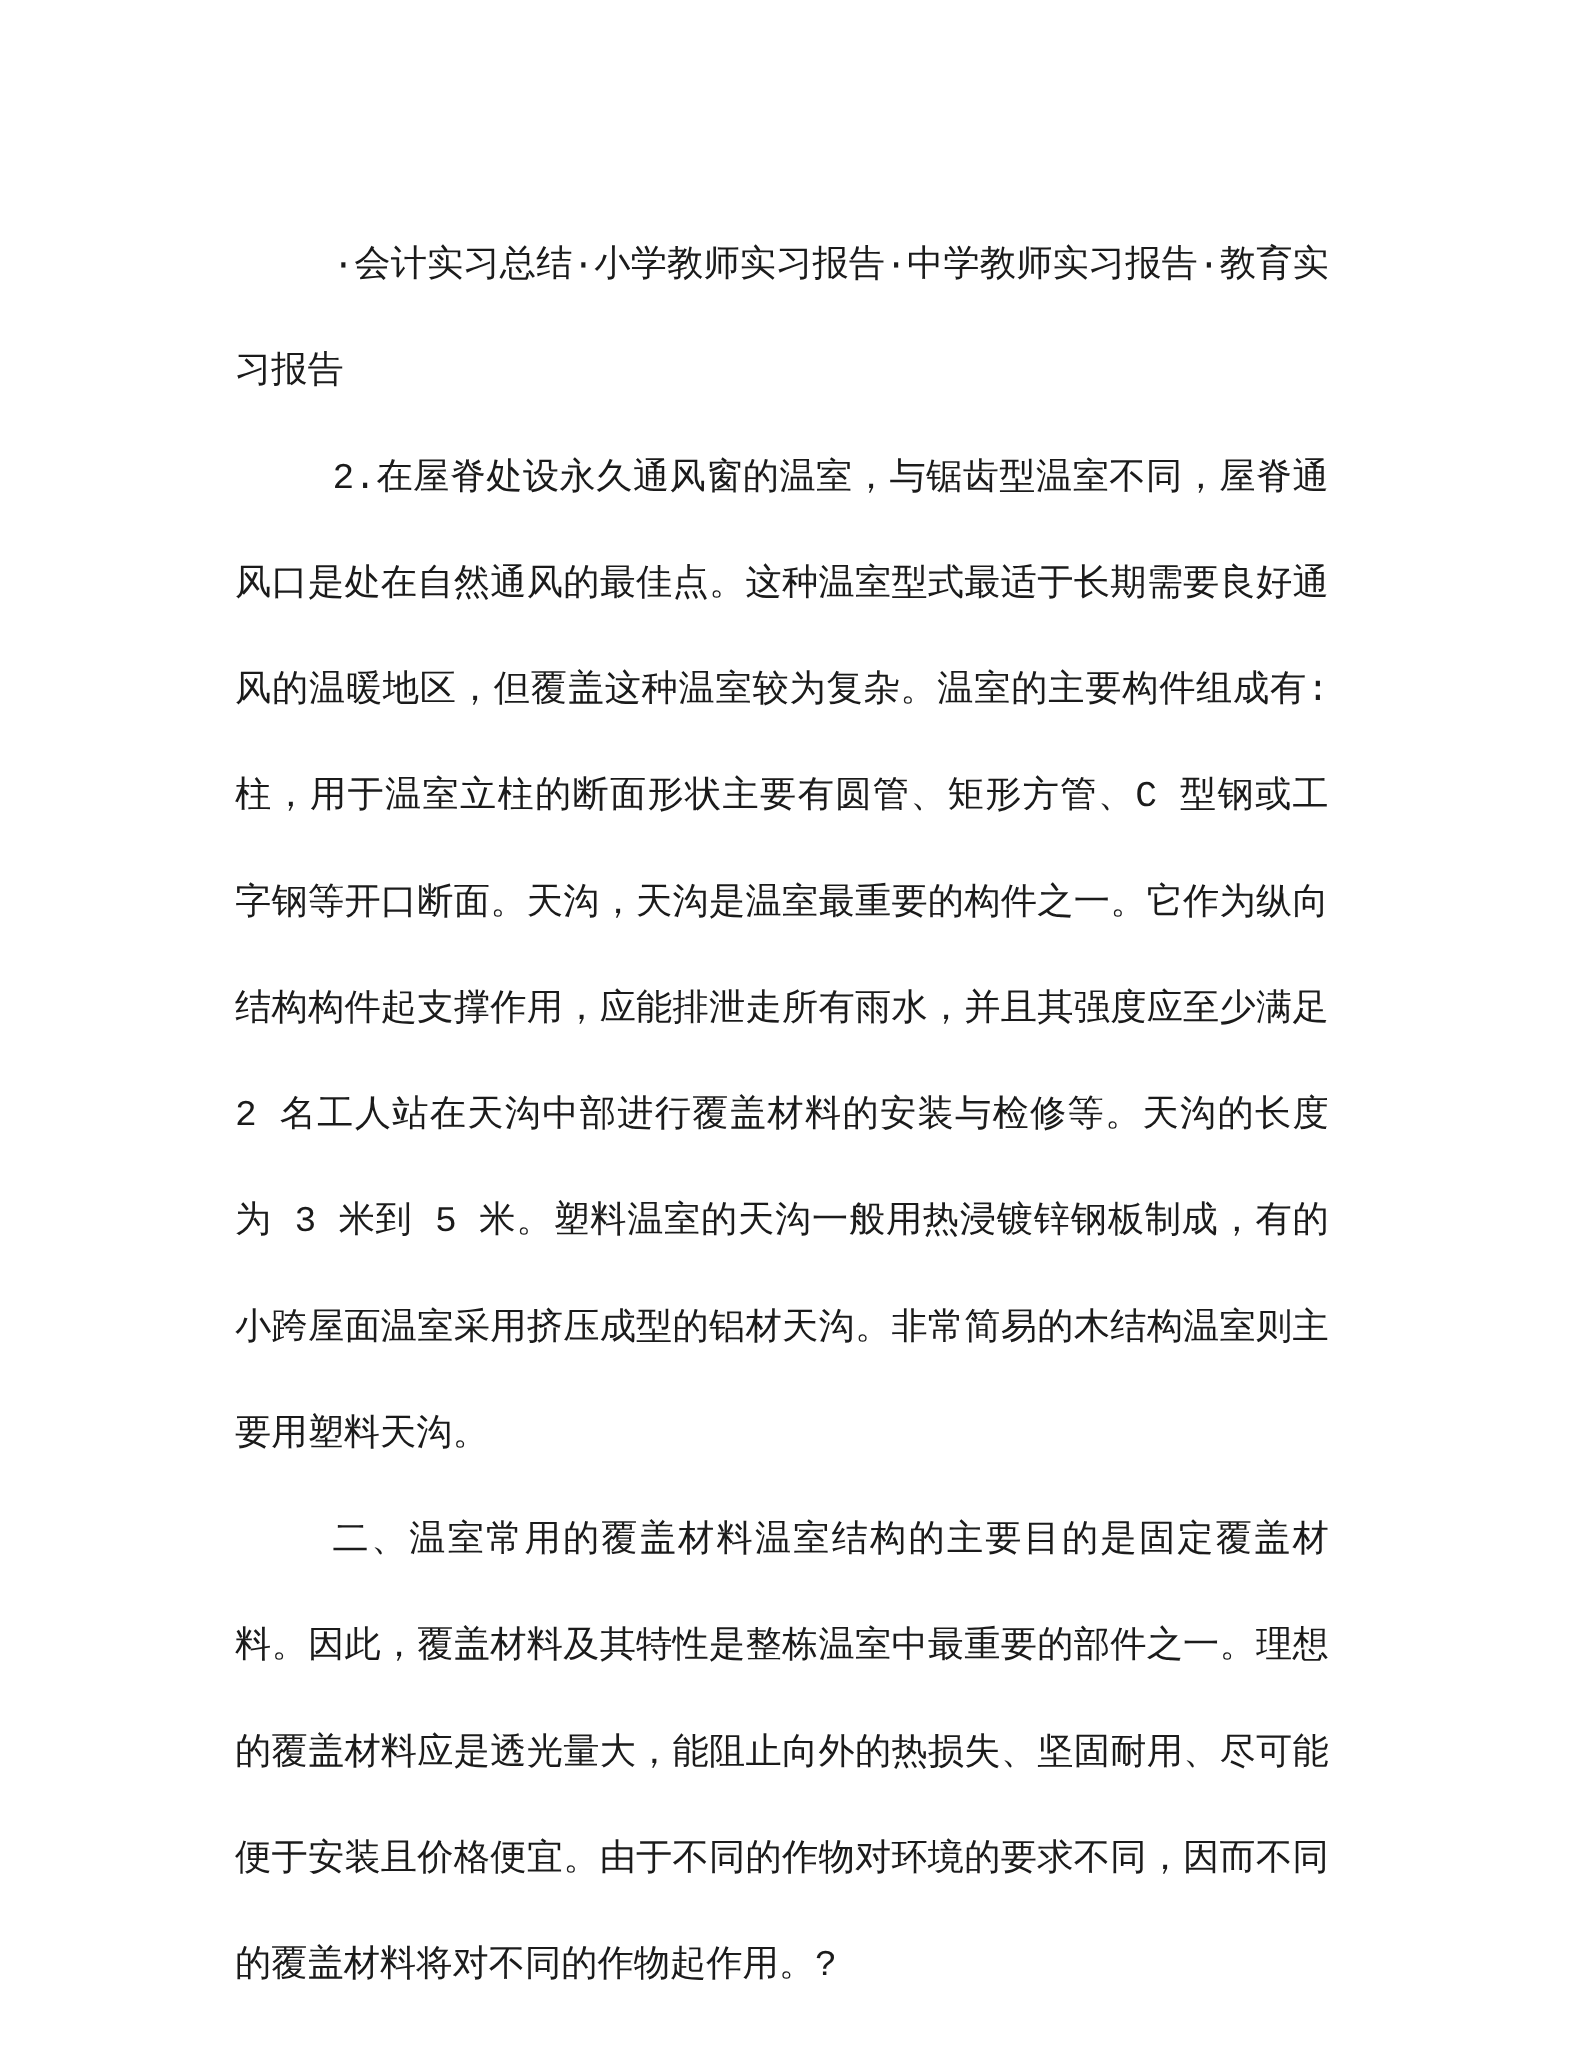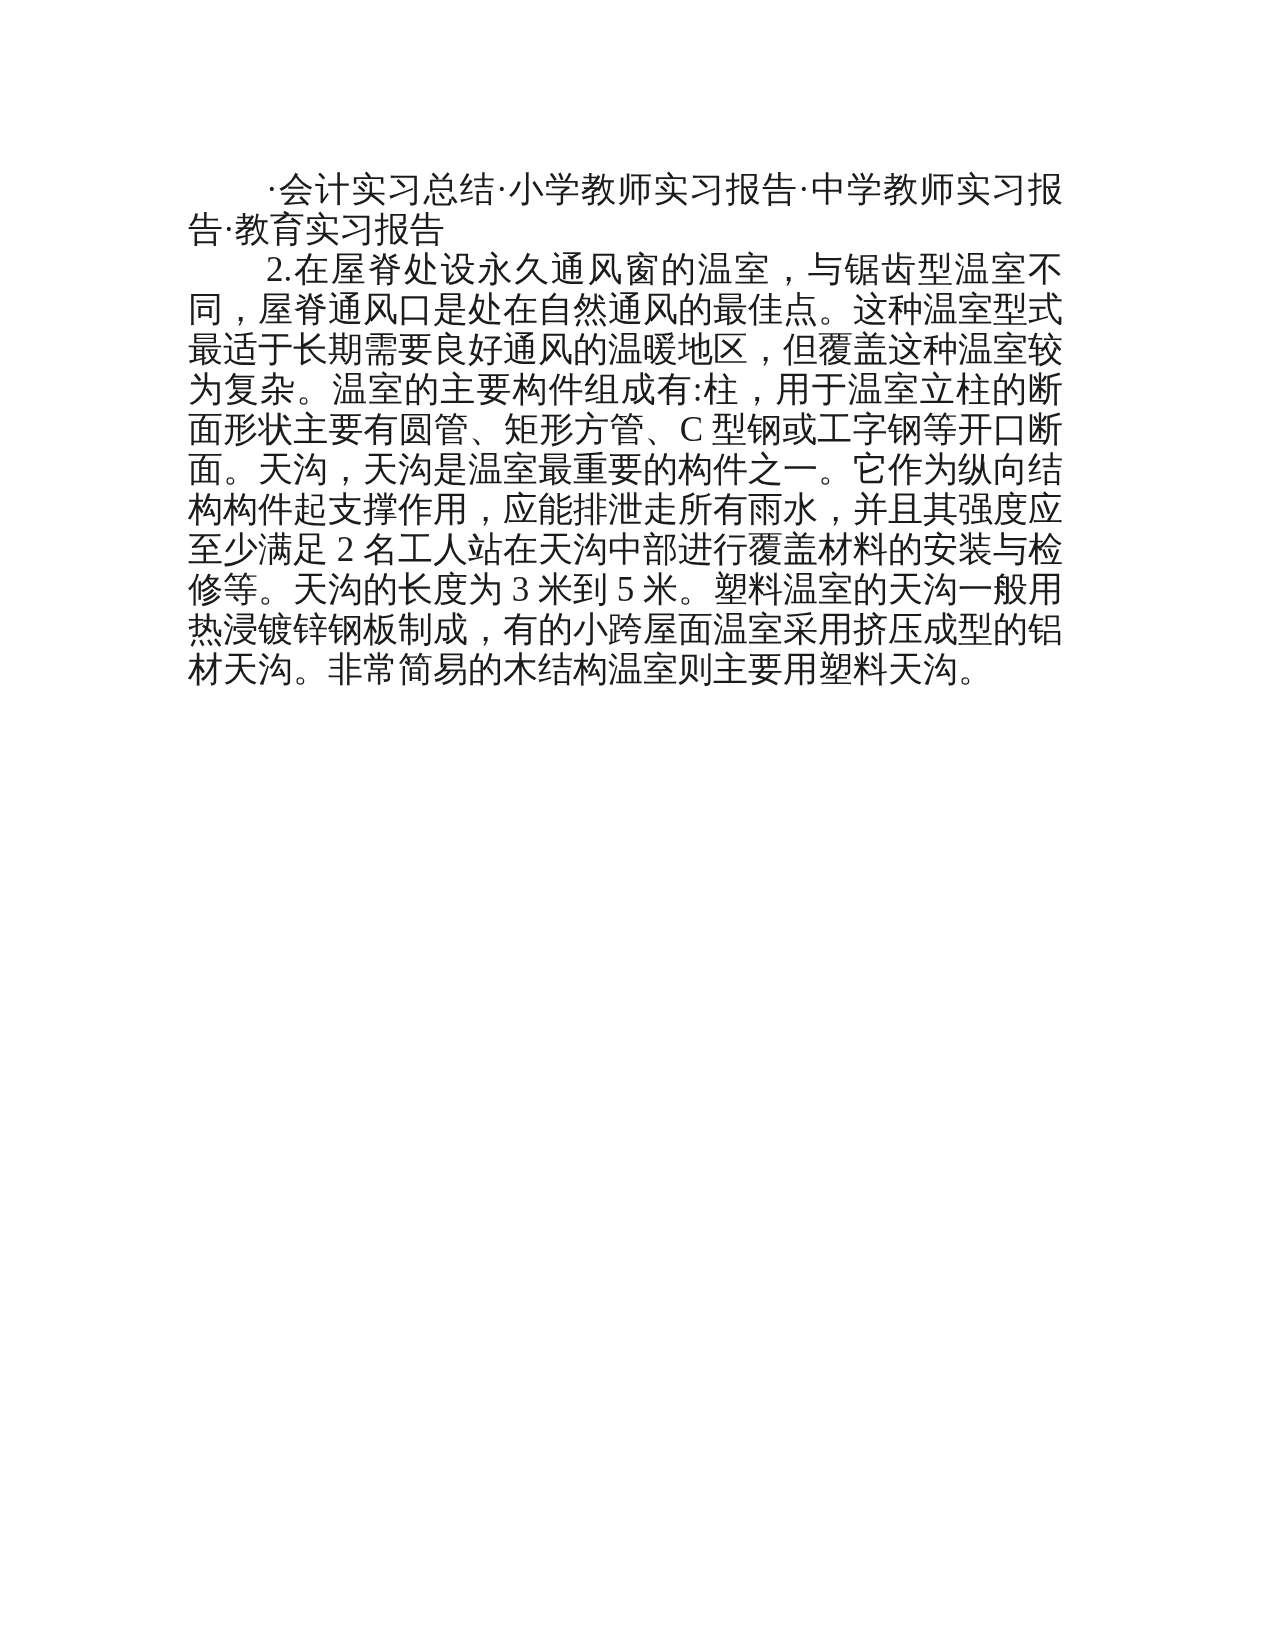--- a/index.html
+++ b/index.html
@@ -17,31 +17,33 @@
   }
   .content {
     position: absolute;
     left: 188px;
     top: 170px;
     width: 875px;
   }
   .para {
     margin: 0;
     padding: 0;
-    font-size: 35px;
-    line-height: 40px;
+    font-size: 29px;
+    line-height: 85px;
     color: #1b1b1b;
     text-align: justify;
     text-justify: inter-character;
     text-indent: 78px;
     word-break: break-all;
     overflow-wrap: break-word;
+    font-family: Liberation Mono, monospace;
   }
 </style>
 </head>
 <body>
 
 <div class="page">
   <div class="content">
     <p class="para">·会计实习总结·小学教师实习报告·中学教师实习报告·教育实习报告</p>
     <p class="para">2.在屋脊处设永久通风窗的温室，与锯齿型温室不同，屋脊通风口是处在自然通风的最佳点。这种温室型式最适于长期需要良好通风的温暖地区，但覆盖这种温室较为复杂。温室的主要构件组成有:柱，用于温室立柱的断面形状主要有圆管、矩形方管、C 型钢或工字钢等开口断面。天沟，天沟是温室最重要的构件之一。它作为纵向结构构件起支撑作用，应能排泄走所有雨水，并且其强度应至少满足 2 名工人站在天沟中部进行覆盖材料的安装与检修等。天沟的长度为 3 米到 5 米。塑料温室的天沟一般用热浸镀锌钢板制成，有的小跨屋面温室采用挤压成型的铝材天沟。非常简易的木结构温室则主要用塑料天沟。</p>
+    <p class="para">二、温室常用的覆盖材料温室结构的主要目的是固定覆盖材料。因此，覆盖材料及其特性是整栋温室中最重要的部件之一。理想的覆盖材料应是透光量大，能阻止向外的热损失、坚固耐用、尽可能便于安装且价格便宜。由于不同的作物对环境的要求不同，因而不同的覆盖材料将对不同的作物起作用。?</p>
   </div>
 </div>
 
 </body></html>

